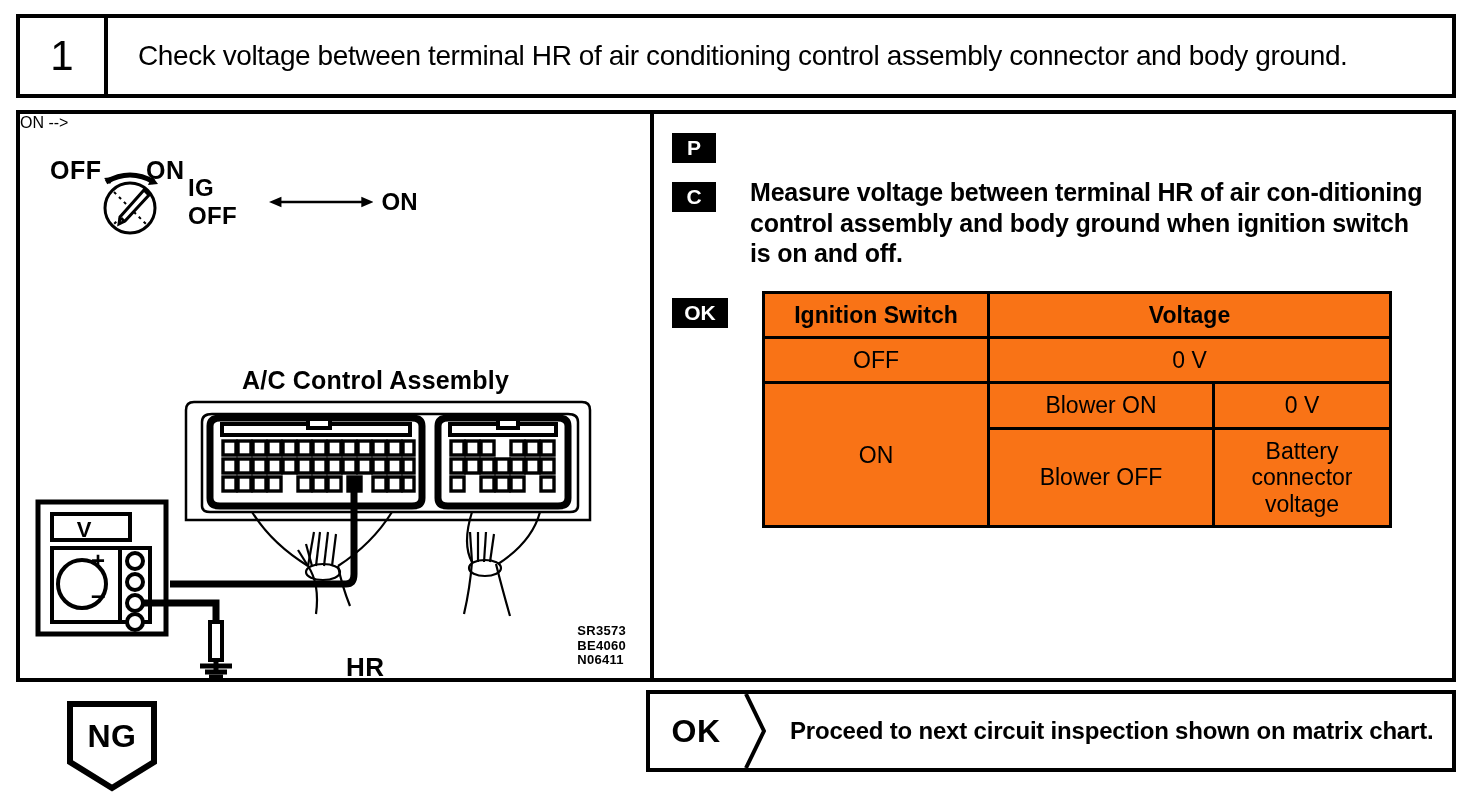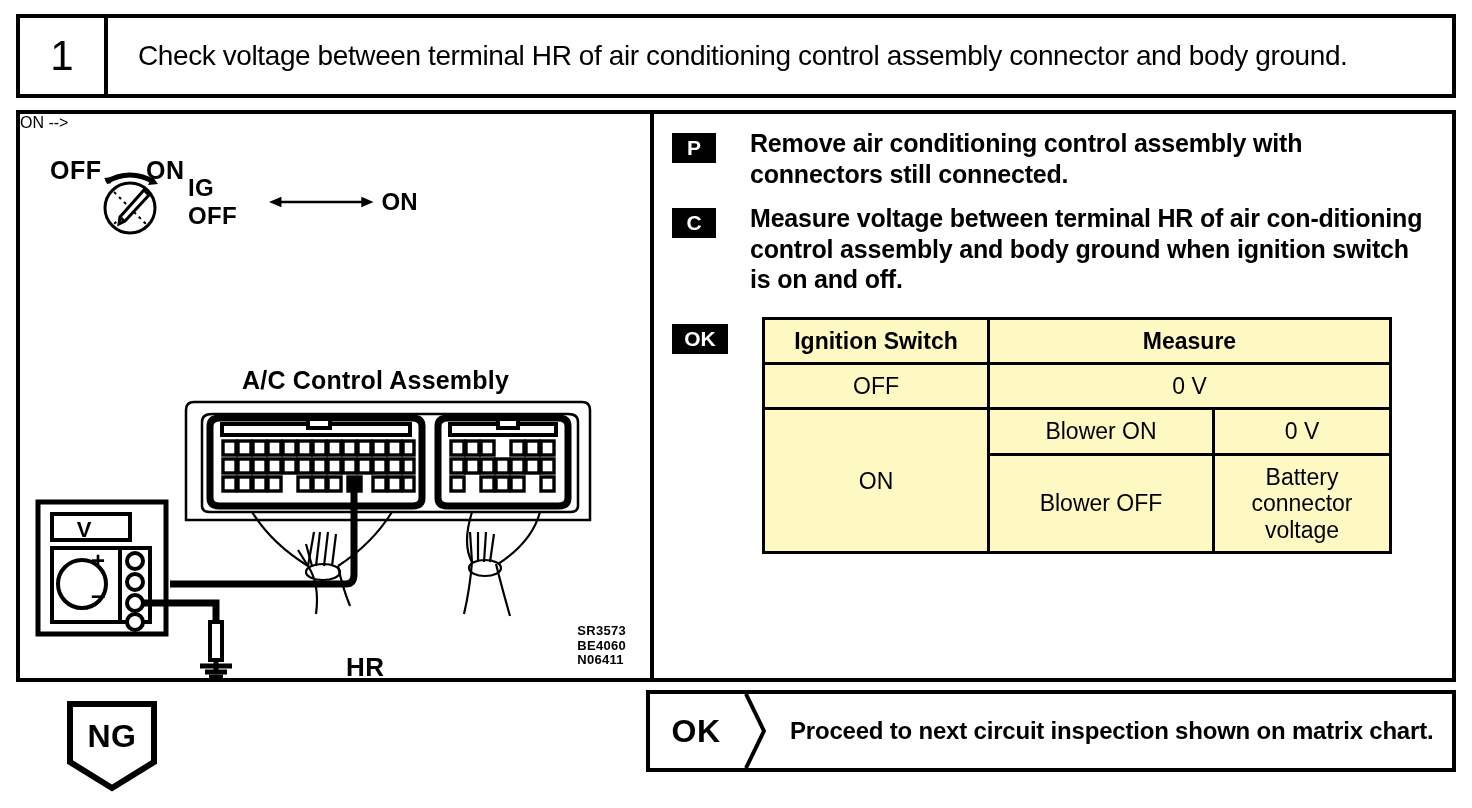--- a/index.html
+++ b/index.html
@@ -205,21 +205,21 @@
   
   .spec-wrap {
     display: flex;
     align-items: flex-start;
     margin-top: 22px;
   }
   table.spec {
     margin-left: 34px;
     border-collapse: collapse;
     width: 630px;
-    background: #fef9c3;
+    background: #f97316;
   }
   table.spec td, table.spec th {
     border: 3px solid #000;
     text-align: center;
     font-size: 23px;
     font-weight: normal;
     padding: 8px 6px;
     font-family: "Liberation Sans", sans-serif;
     line-height: 1.15;
   }
@@ -483,35 +483,34 @@
         <div>SR3573</div>
         <div>BE4060</div>
         <div>N06411</div>
       </div>
     </div>
 
     <div class="right-pane">
 
       <div class="instr-row">
         <span class="badge badge-pc">P</span>
-        <span class="instr-text">Remove air conditioning control assembly with connectors still connected.</span>
       </div>
 
       <div class="instr-row">
         <span class="badge badge-pc">C</span>
         <span class="instr-text">Measure voltage between terminal HR of air con-ditioning control assembly and body ground when ignition switch is on and off.</span>
       </div>
 
       <div class="spec-wrap">
         <span class="badge badge-ok">OK</span>
         <table class="spec">
           <tbody>
             <tr>
               <th style="width:210px">Ignition Switch</th>
-              <th colspan="2">Measure</th>
+              <th colspan="2">Voltage</th>
             </tr>
             <tr>
               <td>OFF</td>
               <td colspan="2">0 V</td>
             </tr>
             <tr>
               <td rowspan="2">ON</td>
               <td style="width:210px">Blower ON</td>
               <td>0 V</td>
             </tr>

